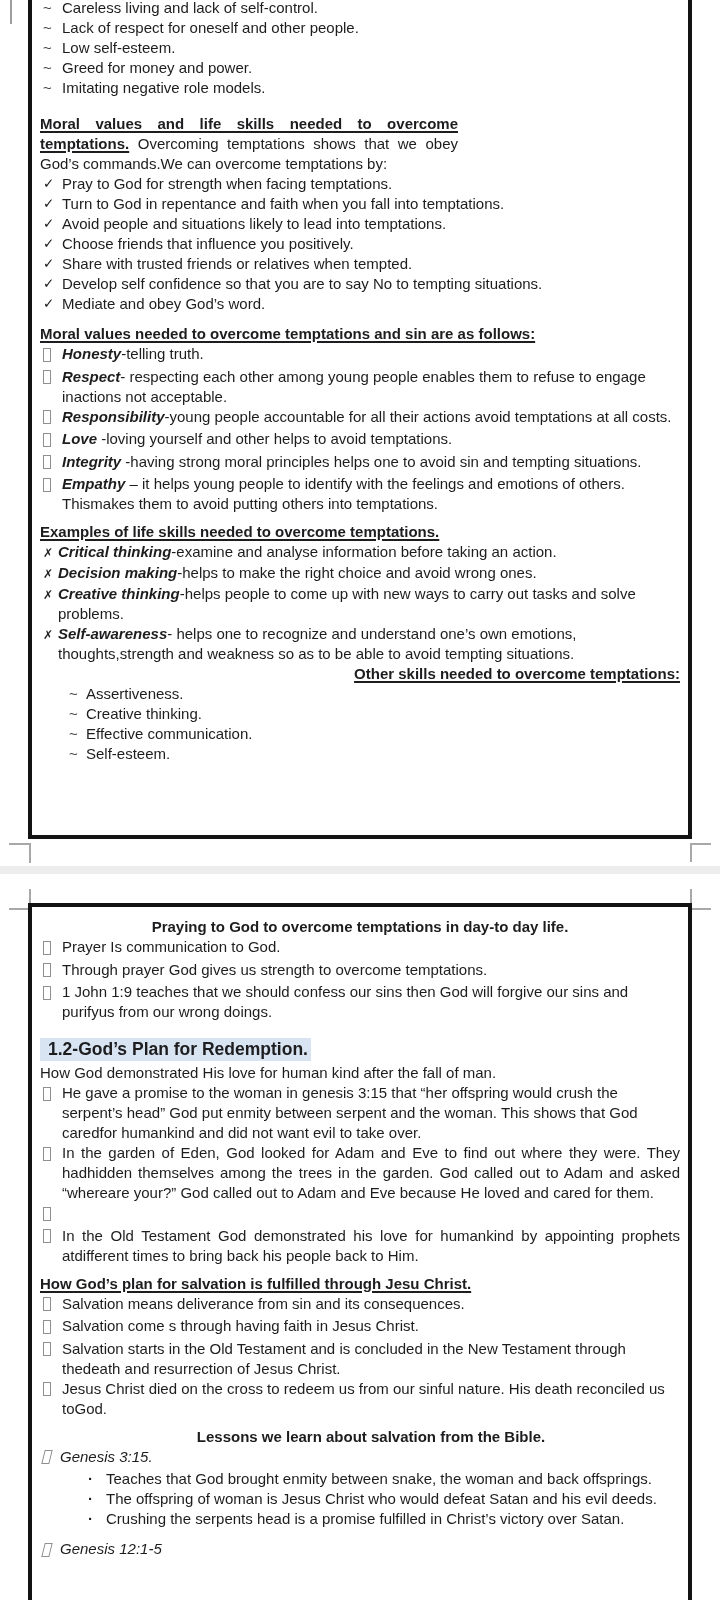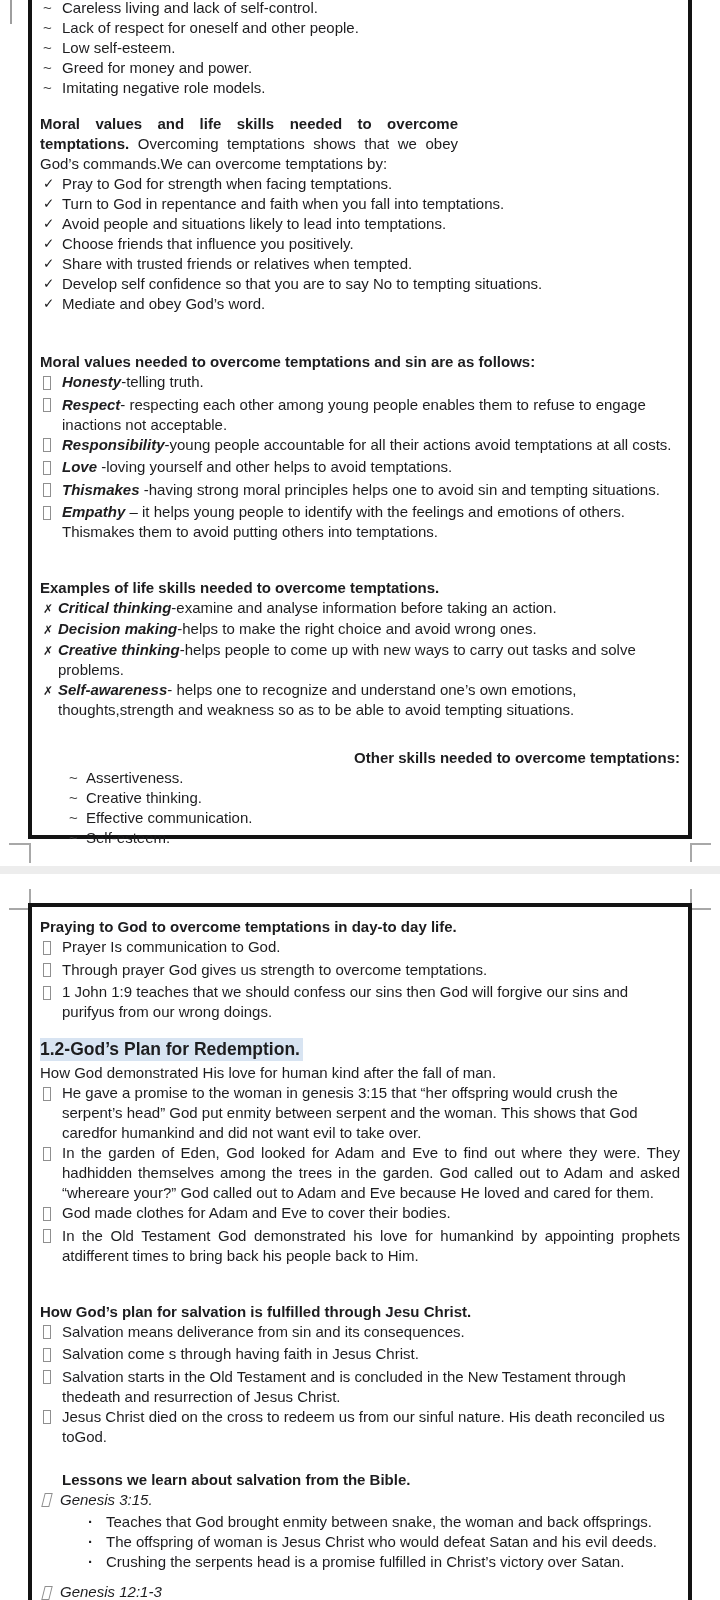--- a/index.html
+++ b/index.html
@@ -9,28 +9,28 @@
   .page{position:absolute;left:28px;width:664px;box-sizing:border-box;
         border:4px solid #131313;background:#fff;}
   .page1{top:-10px;height:849px;padding:4px 8px 0 8px;}
   .page2{top:903px;height:720px;padding:10px 8px 0 8px;}
   .page1, .page2{font-size:15px;line-height:20px;}
   
   .band{position:absolute;left:0;right:0;top:866px;height:8px;background:#ededed;}
   .mark{position:absolute;background:#a8a8a8;}
   .mini-line{position:absolute;left:10px;top:0;width:2px;height:24px;background:#9e9e9e;}
   
-  .h-under{font-weight:700;text-decoration-thickness:2px;text-underline-offset:2px;margin-top:28px;}
+  .h-under{font-weight:700;text-decoration:underline;text-decoration-thickness:2px;text-underline-offset:2px;}
   .hline{display:block;}
-  .bold-line{font-weight:700;}
+  .bold-line{font-weight:700;text-align:center;}
   .indent6{margin-left:6px;text-align:right;}
-  .indent22{margin-left:22px;margin-top:15px;}
+  .indent22{margin-left:22px;}
   .para-just{max-width:418px;text-align:justify;}
   .h-section{font-size:17.5px;line-height:27px;font-weight:700;}
-  .hl{background:#d8e4f2;padding:1px 3px 2px 0;text-align:center;}
+  .hl{background:#d8e4f2;padding:1px 3px 2px 8px;text-align:center;}
   
   .li{display:flex;align-items:flex-start;}
   .marker{flex:0 0 22px;padding-left:3px;box-sizing:border-box;}
   .marker.tilde{color:#3d3d3d;font-size:15px;}
   .marker.check{font-size:13.5px;}
   .marker.x{font-weight:700;font-size:12px;flex-basis:18px;padding-top:1px;}
   .marker.dot{font-weight:700;font-size:15px;flex-basis:20px;padding-left:2px;}
   .marker.gen{flex-basis:20px;}
   .txt{flex:1;}
   .just .txt{text-align:justify;}
@@ -119,21 +119,21 @@
         <div class="li">
           <span class="marker box"><span class="tofu"></span></span>
           <span class="txt"><span class="term">Responsibility</span>-young people accountable for all their actions avoid temptations at all costs.</span>
         </div>
         <div class="li">
           <span class="marker box"><span class="tofu"></span></span>
           <span class="txt"><span class="term">Love</span> -loving yourself and other helps to avoid temptations.</span>
         </div>
         <div class="li">
           <span class="marker box"><span class="tofu"></span></span>
-          <span class="txt"><span class="term">Thismakes</span> -having strong moral principles helps one to avoid sin and tempting situations.</span>
+          <span class="txt"><span class="term">Integrity</span> -having strong moral principles helps one to avoid sin and tempting situations.</span>
         </div>
         <div class="li">
           <span class="marker box"><span class="tofu"></span></span>
           <span class="txt"><span class="term">Empathy</span> – it helps young people to identify with the feelings and emotions of others. Thismakes them to avoid putting others into temptations.</span>
         </div>
       </div>
     <div class="gap8"></div>
     <div class="h-under hline">Examples of life skills needed to overcome temptations.</div>
     <div>
         <div class="li">
@@ -209,21 +209,20 @@
         <div class="li">
           <span class="marker box"><span class="tofu"></span></span>
           <span class="txt">He gave a promise to the woman in genesis 3:15 that “her offspring would crush the serpent’s head” God put enmity between serpent and the woman. This shows that God caredfor humankind and did not want evil to take over.</span>
         </div>
         <div class="li just">
           <span class="marker box"><span class="tofu"></span></span>
           <span class="txt">In the garden of Eden, God looked for Adam and Eve to find out where they were. They hadhidden themselves among the trees in the garden. God called out to Adam and asked “whereare your?” God called out to Adam and Eve because He loved and cared for them.</span>
         </div>
         <div class="li">
           <span class="marker box"><span class="tofu"></span></span>
-          <span class="txt">God made clothes for Adam and Eve to cover their bodies.</span>
         </div>
         <div class="li just">
           <span class="marker box"><span class="tofu"></span></span>
           <span class="txt">In the Old Testament God demonstrated his love for humankind by appointing prophets atdifferent times to bring back his people back to Him.</span>
         </div>
       </div>
     <div class="gap8"></div>
     <div class="h-under hline">How God’s plan for salvation is fulfilled through Jesu Christ.</div>
     <div>
         <div class="li">
@@ -259,17 +258,17 @@
           <span class="txt">The offspring of woman is Jesus Christ who would defeat Satan and his evil deeds.</span>
         </div>
         <div class="li">
           <span class="marker dot">·</span>
           <span class="txt">Crushing the serpents head is a promise fulfilled in Christ’s victory over Satan.</span>
         </div>
       </div>
     <div class="gap10"></div>
     <div class="li">
       <span class="marker gen"><span class="tofu italic"></span></span>
-      <span class="txt ref">Genesis 12:1-3</span>
+      <span class="txt ref">Genesis 12:1-5</span>
     </div>
   </div>
 
 </div>
 
 </body></html>

